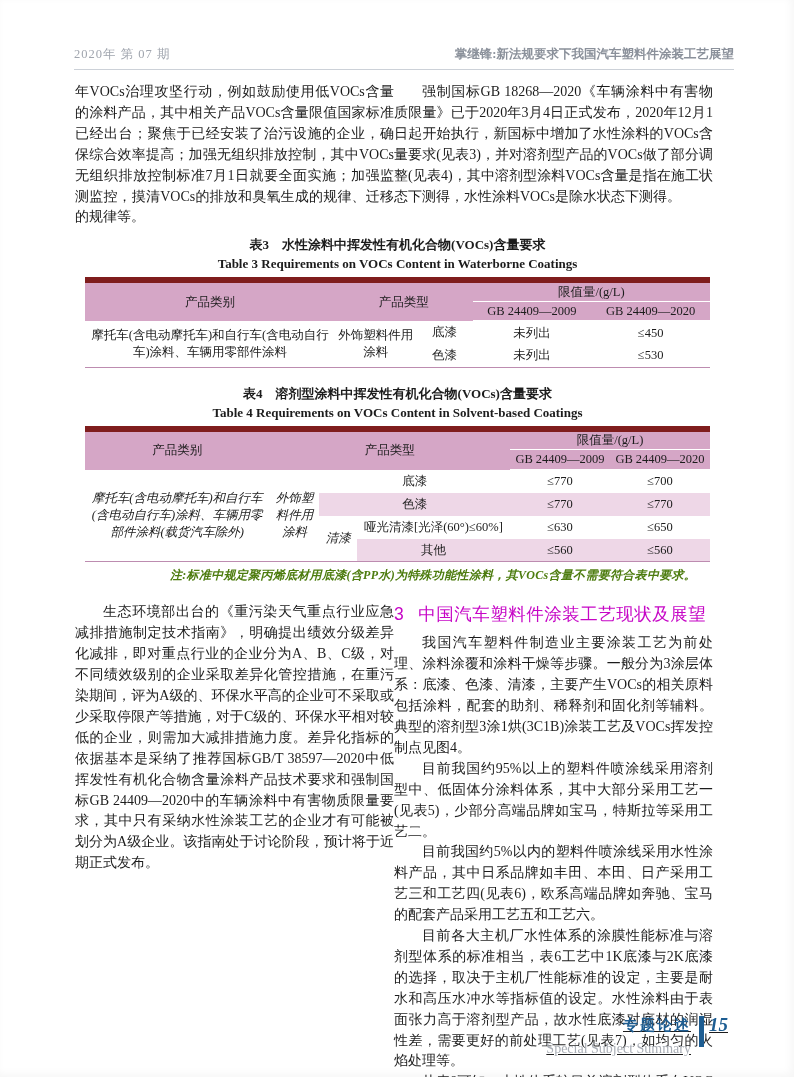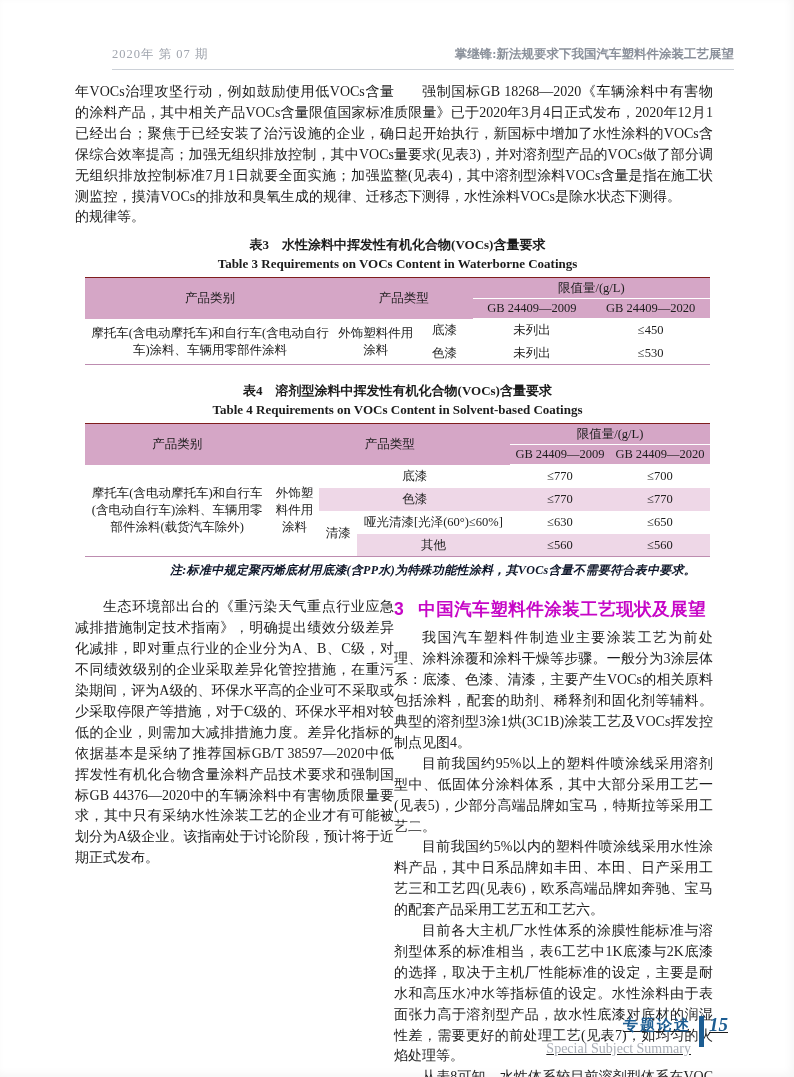--- a/index.html
+++ b/index.html
@@ -10,21 +10,21 @@
     margin:0 auto;
     background:#ffffff;
     overflow:hidden;
     font-family:"Liberation Serif","DejaVu Serif",serif;
     color:#1c1c1c;
     box-shadow:inset -3px -3px 8px rgba(0,0,0,0.04);
   }
   
   .runhead {
     display:flex; justify-content:space-between; align-items:flex-end;
-    margin:46px 60px 0 112px;
+    margin:46px 60px 0 74px;
     padding-bottom:6px;
     border-bottom:1px solid #ccd1d8;
   }
   .runhead .left  { font-size:12.5px; color:#a0a5ae; letter-spacing:1px; }
   .runhead .right { font-size:12.5px; color:#8b919b; font-weight:bold; }
 
   
   .cols { display:flex; margin:12px 64px 0 75px; }
   .col  { width:319px; }
   .col p {
@@ -32,39 +32,39 @@
     text-align:justify; text-justify:inter-character;
     word-break:break-all;
   }
   .col p.indent { text-indent:2em; }
 
   
   .tables { margin:8px 0 0 85px; width:625px; }
   .tbl-title-zh { text-align:center; font-size:13px; font-weight:bold; margin-top:6px; }
   .tbl-title-en { text-align:center; font-size:13px; font-weight:bold; margin:2px 0 5px 0; }
   table { border-collapse:collapse; width:625px; table-layout:fixed;
-          font-size:12.5px; border-top:1px solid #7f1d1d; border-bottom:1px solid #bd8cb0; }
+          font-size:12.5px; border-top:6px solid #7f1d1d; border-bottom:1px solid #bd8cb0; }
   thead th { background:#d5a6c6; font-weight:normal; height:21px; }
   thead .limit-group { border-bottom:1px solid #ffffff; }
   thead tr.subhead th { height:20px; }
   thead tr:last-child th { border-bottom:2px solid #ffffff; }
   tbody td { height:23px; text-align:center; vertical-align:middle; padding:1px 3px; }
   tbody td.lft { text-align:center; }
   tbody tr.shaded td { background:#eed7e7; }
-  tbody td.spanwhite { background:#ffffff; }
+  tbody td.spanwhite { background:#ffffff;font-style:italic; }
   .note {
     margin:5px 17px 0 85px; width:625px;
     font-size:12px; font-style:italic; font-weight:bold;
-    color:#0f172a; letter-spacing:0.3px;
+    color:#4d7c0f; letter-spacing:0.3px;
   }
 
   
   .sec-head {
     font-family:"Liberation Sans","DejaVu Sans",sans-serif;
-    font-weight:bold; font-size:17.5px; color:#c606c6;
+    font-weight:normal; font-size:17.5px; color:#c606c6;
     margin-bottom:7px; letter-spacing:0.5px;
   }
   .sec-head .num { margin-right:14px; }
 
   
   .footer {
     position:absolute; right:66px; bottom:20px;
     display:flex; align-items:flex-start;text-decoration:underline;
   }
   .footer .labels { text-align:right; padding-top:2px; }
@@ -185,21 +185,21 @@
       </tbody>
     </table>
 
     <div class="note">注:标准中规定聚丙烯底材用底漆(含PP水)为特殊功能性涂料，其VOCs含量不需要符合表中要求。</div>
   </div>
 
   <div class="spacer-row2"></div>
 
   <div class="cols" style="margin-top:16px">
     <div class="col">
-      <p class="indent">生态环境部出台的《重污染天气重点行业应急减排措施制定技术指南》，明确提出绩效分级差异化减排，即对重点行业的企业分为A、B、C级，对不同绩效级别的企业采取差异化管控措施，在重污染期间，评为A级的、环保水平高的企业可不采取或少采取停限产等措施，对于C级的、环保水平相对较低的企业，则需加大减排措施力度。差异化指标的依据基本是采纳了推荐国标GB/T 38597—2020中低挥发性有机化合物含量涂料产品技术要求和强制国标GB 44376—2020中的车辆涂料中有害物质限量要求，其中只有采纳水性涂装工艺的企业才有可能被划分为A级企业。该指南处于讨论阶段，预计将于近期正式发布。</p>
+      <p class="indent">生态环境部出台的《重污染天气重点行业应急减排措施制定技术指南》，明确提出绩效分级差异化减排，即对重点行业的企业分为A、B、C级，对不同绩效级别的企业采取差异化管控措施，在重污染期间，评为A级的、环保水平高的企业可不采取或少采取停限产等措施，对于C级的、环保水平相对较低的企业，则需加大减排措施力度。差异化指标的依据基本是采纳了推荐国标GB/T 38597—2020中低挥发性有机化合物含量涂料产品技术要求和强制国标GB 24409—2020中的车辆涂料中有害物质限量要求，其中只有采纳水性涂装工艺的企业才有可能被划分为A级企业。该指南处于讨论阶段，预计将于近期正式发布。</p>
     </div>
     <div class="col">
       <div class="sec-head">
         <span class="num">3</span><span>中国汽车塑料件涂装工艺现状及展望</span>
       </div>
       <p class="indent">我国汽车塑料件制造业主要涂装工艺为前处理、涂料涂覆和涂料干燥等步骤。一般分为3涂层体系：底漆、色漆、清漆，主要产生VOCs的相关原料包括涂料，配套的助剂、稀释剂和固化剂等辅料。典型的溶剂型3涂1烘(3C1B)涂装工艺及VOCs挥发控制点见图4。</p>
       <p class="indent">目前我国约95%以上的塑料件喷涂线采用溶剂型中、低固体分涂料体系，其中大部分采用工艺一(见表5)，少部分高端品牌如宝马，特斯拉等采用工艺二。</p>
       <p class="indent">目前我国约5%以内的塑料件喷涂线采用水性涂料产品，其中日系品牌如丰田、本田、日产采用工艺三和工艺四(见表6)，欧系高端品牌如奔驰、宝马的配套产品采用工艺五和工艺六。</p>
       <p class="indent">目前各大主机厂水性体系的涂膜性能标准与溶剂型体系的标准相当，表6工艺中1K底漆与2K底漆的选择，取决于主机厂性能标准的设定，主要是耐水和高压水冲水等指标值的设定。水性涂料由于表面张力高于溶剂型产品，故水性底漆对底材的润湿性差，需要更好的前处理工艺(见表7)，如均匀的火焰处理等。</p>
       <p class="indent">从表8可知，水性体系较目前溶剂型体系在VOCs源头控制方面有较明显优势，虽然目前产品能满足强制国标GB 24409—2020的要求，但是在某些重点区</p>

